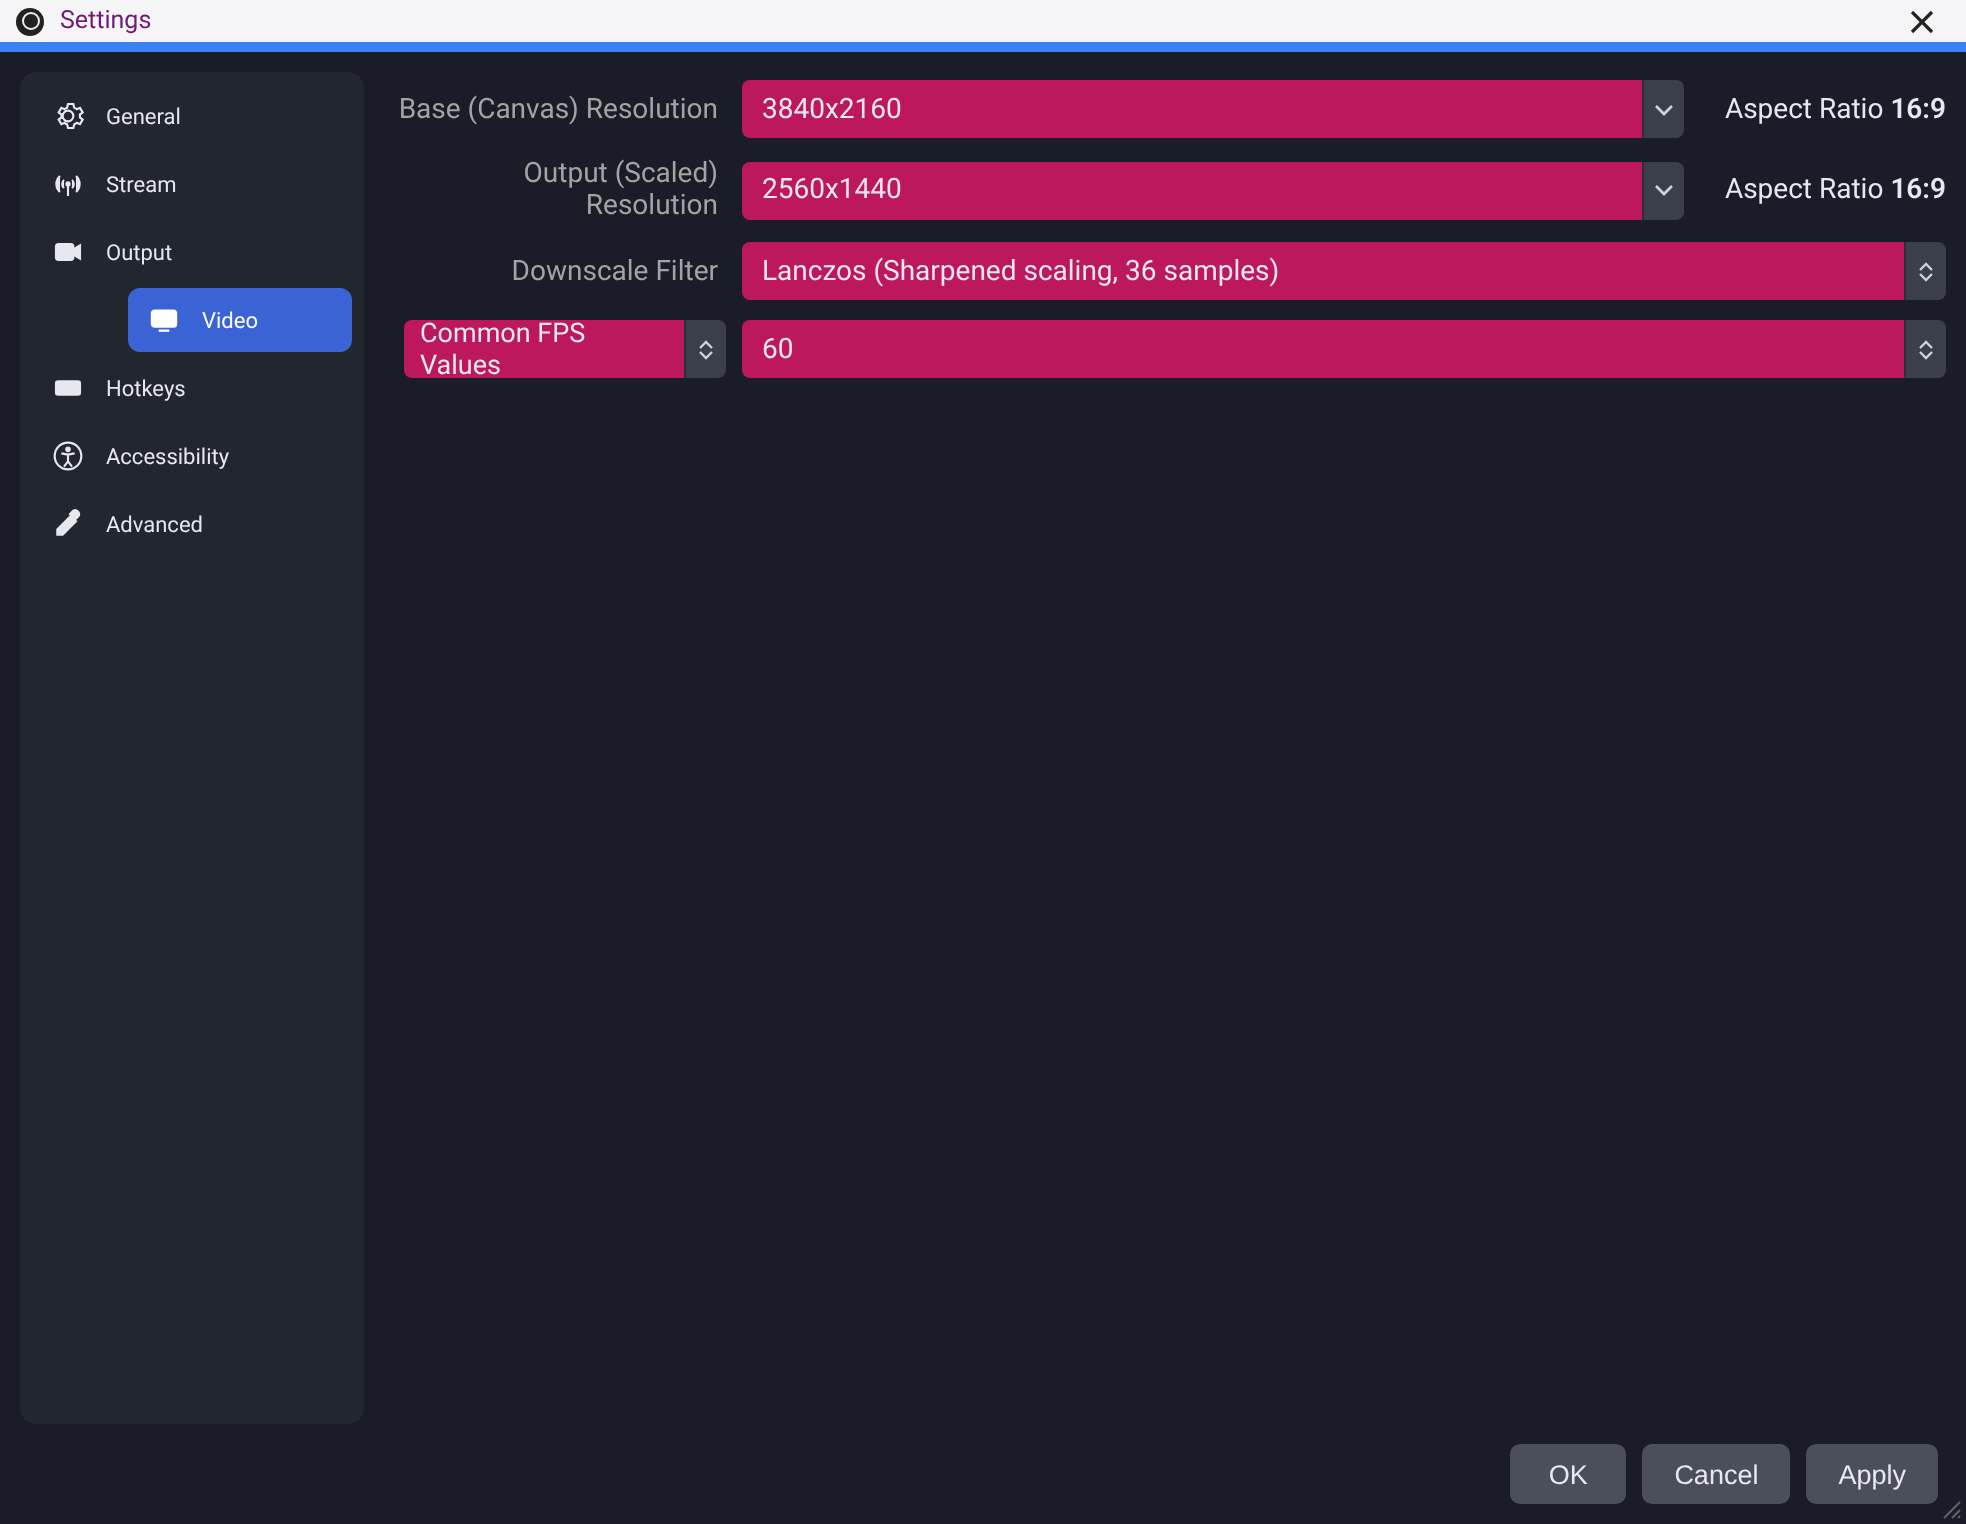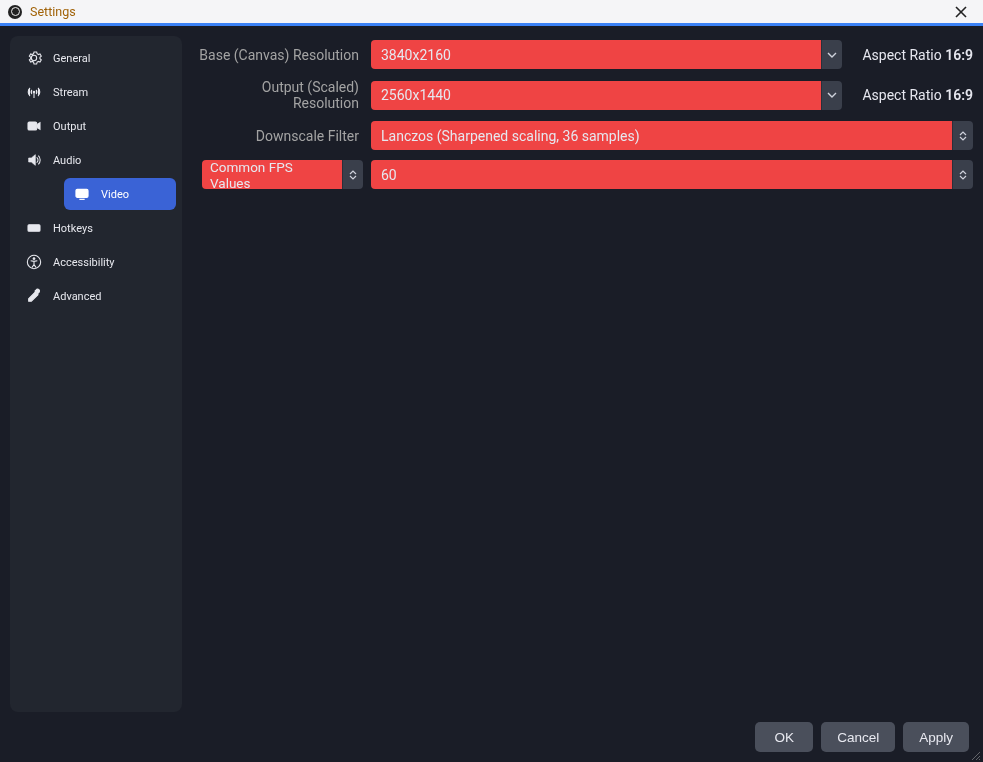--- a/index.html
+++ b/index.html
@@ -1,20 +1,20 @@
 <!DOCTYPE html>
 <html><head>
 <meta charset="utf-8">
 <style>
 * { box-sizing: border-box; margin: 0; padding: 0; }
 html, body { width: 983px; height: 762px; font-family: -apple-system, BlinkMacSystemFont, "Segoe UI", Roboto, sans-serif; font-size: 13.5px; overflow: hidden; }
 body { background: #1a1d27; display: flex; flex-direction: column; }
 
 
-.titlebar { height: 26px; background: #f5f5f7; border-bottom: 3px solid #3b82f6; display: flex; align-items: center; padding: 0 8px; color: #a16207; }
+.titlebar { height: 26px; background: #f5f5f7; border-bottom: 5px solid #3b82f6; display: flex; align-items: center; padding: 0 8px; color: #701a75; }
 .titlebar .appicon { width: 14px; height: 14px; border-radius: 50%; background: #222; margin-right: 8px; display: flex; align-items: center; justify-content: center; }
 .titlebar .appicon::after { content: ""; width: 7px; height: 7px; border-radius: 50%; border: 1.2px solid #eee; }
 .titlebar .title { font-size: 12.5px; }
 .titlebar .spacer { flex: 1; }
 .titlebar .close { width: 28px; height: 22px; display: flex; align-items: center; justify-content: center; cursor: pointer; }
 .titlebar .close svg { width: 12px; height: 12px; stroke: #222; stroke-width: 1.6; }
 
 
 .main { flex: 1; display: flex; padding: 10px 10px 0 10px; gap: 16px; color: #e7e8ee; min-height: 0; }
 
@@ -23,21 +23,21 @@
 .sidebar-item + .sidebar-item { margin-top: 2px; gap: 11px; }
 .sidebar-item.active { background: #3a63d6; color: #fff; margin-left: 48px; }
 .sidebar-item .ico { width: 16px; height: 16px; display: flex; align-items: center; justify-content: center; }
 .sidebar-item .ico svg { width: 16px; height: 16px; fill: currentColor; stroke: currentColor; }
 
 .content { flex: 1; padding-top: 4px; }
 .row { display: flex; align-items: center; margin-bottom: 10px; gap: 8px; }
 .row-label { width: 165px; text-align: right; color: #a3a3a3; font-size: 14px; padding-right: 4px; }
 .combo-group { flex: 1; display: flex; }
 
-.combo { flex: 1; background: #ef4444; height: 29px; border-radius: 4px 0 0 4px; display: flex; align-items: center; padding: 0 10px; color: #e6e7ef; font-size: 14px; cursor: pointer; }
+.combo { flex: 1; background: #be185d; height: 29px; border-radius: 4px 0 0 4px; display: flex; align-items: center; padding: 0 10px; color: #e6e7ef; font-size: 14px; cursor: pointer; }
 .combo-btn { width: 21px; background: #3a3f4b; border-left: 1px solid #2b2f3a; border-radius: 0 4px 4px 0; display: flex; align-items: center; justify-content: center; cursor: pointer; }
 .combo-btn svg { width: 10px; height: 10px; stroke: #cfd2dc; fill: #cfd2dc; }
 .combo-spin { width: 21px; background: #3a3f4b; border-left: 1px solid #2b2f3a; border-radius: 0 4px 4px 0; display: flex; flex-direction: column; align-items: center; justify-content: center; cursor: pointer; }
 .combo-spin svg { width: 8px; height: 5px; stroke: #cfd2dc; fill: #cfd2dc; }
 
 .aspect { margin-left: 12px; color: #e6e7ef; font-size: 14px; white-space: nowrap; }
 .aspect b { font-weight: 600; }
 
 .fps-label-combo { display: flex; width: 165px; justify-content: flex-end; }
 .fps-label-combo .combo { flex: 0 0 auto; width: 140px; border-radius: 4px 0 0 4px; font-size: 13.5px; padding: 0 8px; }
@@ -88,29 +88,20 @@
     </div>
     <div class="sidebar-item">
       <span class="ico">
           <svg viewBox="0 0 24 24" fill="none" stroke-width="1.6">
             <rect x="3" y="6" width="13" height="12" rx="2"></rect>
             <path d="M16 10l5-3v10l-5-3"></path>
           </svg>
         </span>
       <span>Output</span>
     </div>
-    <div class="sidebar-item">
-      <span class="ico">
-          <svg viewBox="0 0 24 24" fill="currentColor" stroke="none">
-            <path d="M4 9v6h4l6 5V4L8 9H4z"></path>
-            <path d="M16 8a5 5 0 010 8M18.5 5.5a9 9 0 010 13" fill="none" stroke="currentColor" stroke-width="1.6"></path>
-          </svg>
-        </span>
-      <span>Audio</span>
-    </div>
     <div class="sidebar-item active">
       <span class="ico">
           <svg viewBox="0 0 24 24" fill="none" stroke-width="1.8" stroke="currentColor">
             <rect x="3" y="5" width="18" height="12" rx="2"></rect>
             <line x1="8" y1="20" x2="16" y2="20"></line>
           </svg>
         </span>
       <span>Video</span>
     </div>
     <div class="sidebar-item">

